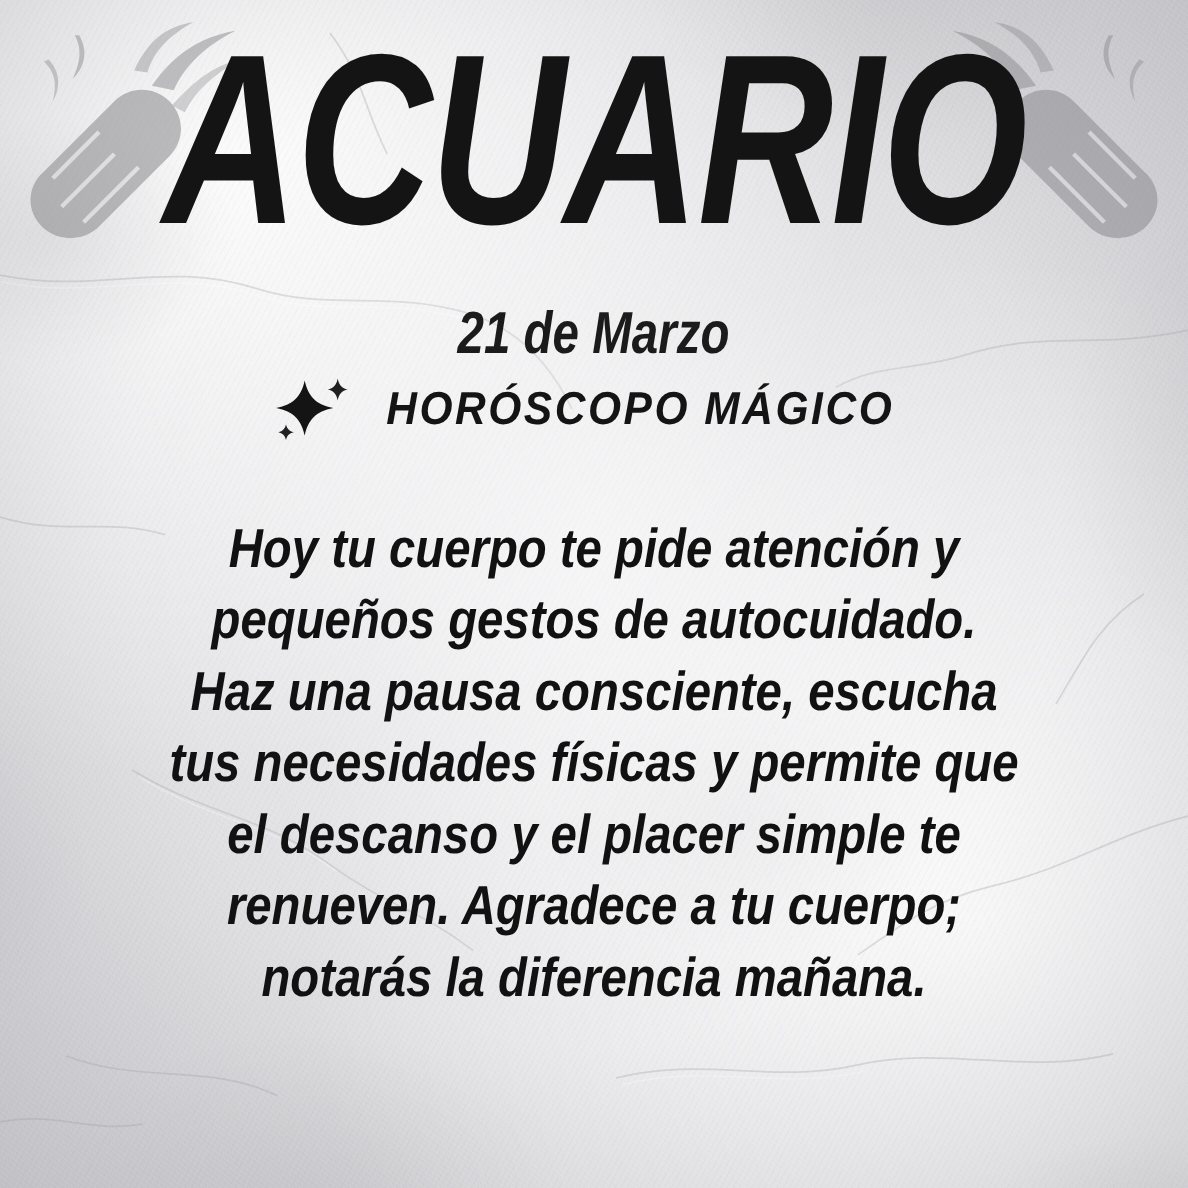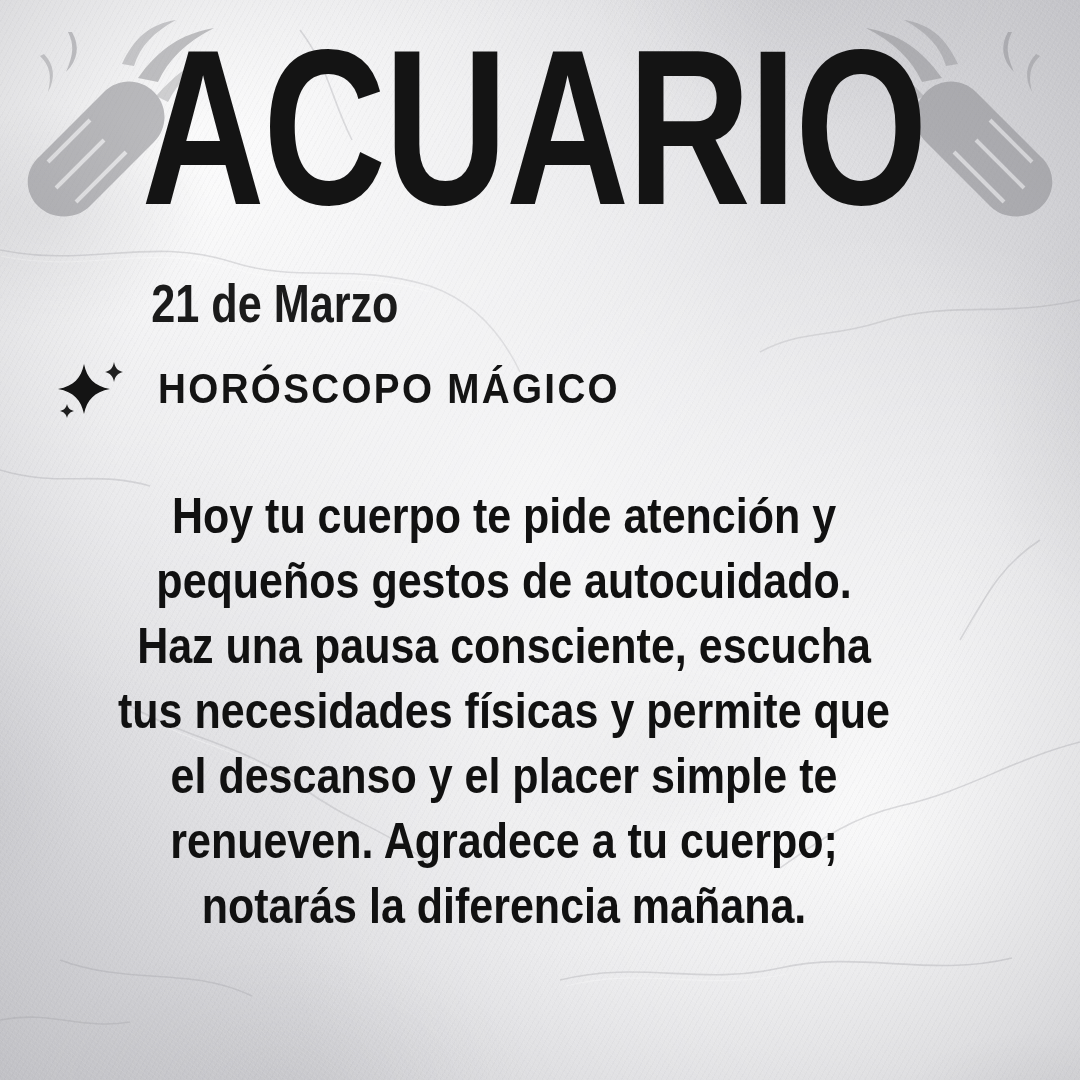--- a/index.html
+++ b/index.html
@@ -70,22 +70,24 @@
   }
   .deco-left  { left: 18px;  top: 20px; }
   .deco-right { right: 18px; top: 20px; }
 
   
   .content {
     position: absolute;
     inset: 0;
     display: flex;
     flex-direction: column;
+    align-items: center;
     padding: 18px 54px 0 54px;
     box-sizing: border-box;
+    font-style: italic;
   }
 
   .sign-title {
     font-family: "Liberation Sans", sans-serif;
     font-weight: bold;
     font-size: 208px;
     line-height: 0.95;
     letter-spacing: -2px;
     color: #141414;
     transform: scaleX(0.82) scaleY(1.06);
@@ -101,21 +103,21 @@
     color: #1b1b1b;
     transform: scaleX(0.80);
     margin-top: 50px;
     white-space: nowrap;
   }
 
   .brand-row {
     display: flex;
     align-items: center;
     gap: 14px;
-    margin-top: 26px;
+    margin-top: 8px;
   }
   .brand-text {
     font-family: "Liberation Sans", sans-serif;
     font-weight: bold;
     font-size: 42px;
     letter-spacing: 2.5px;
     color: #141414;
     transform: scaleX(0.92);
     white-space: nowrap;
   }

